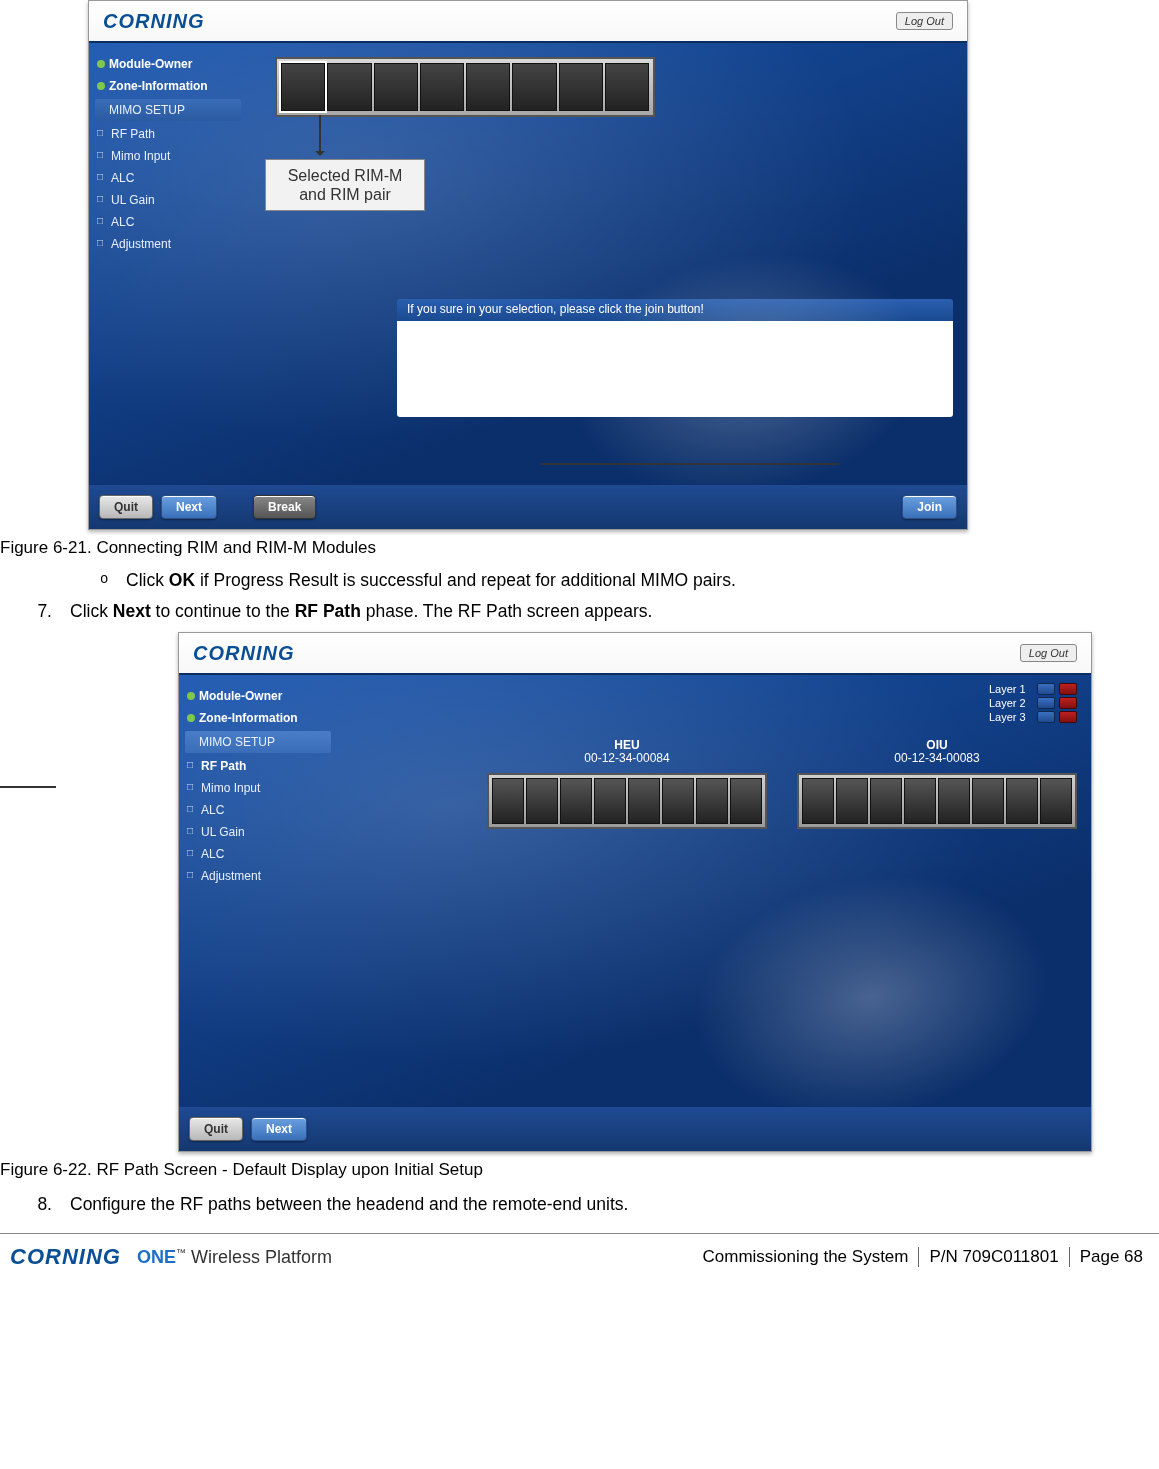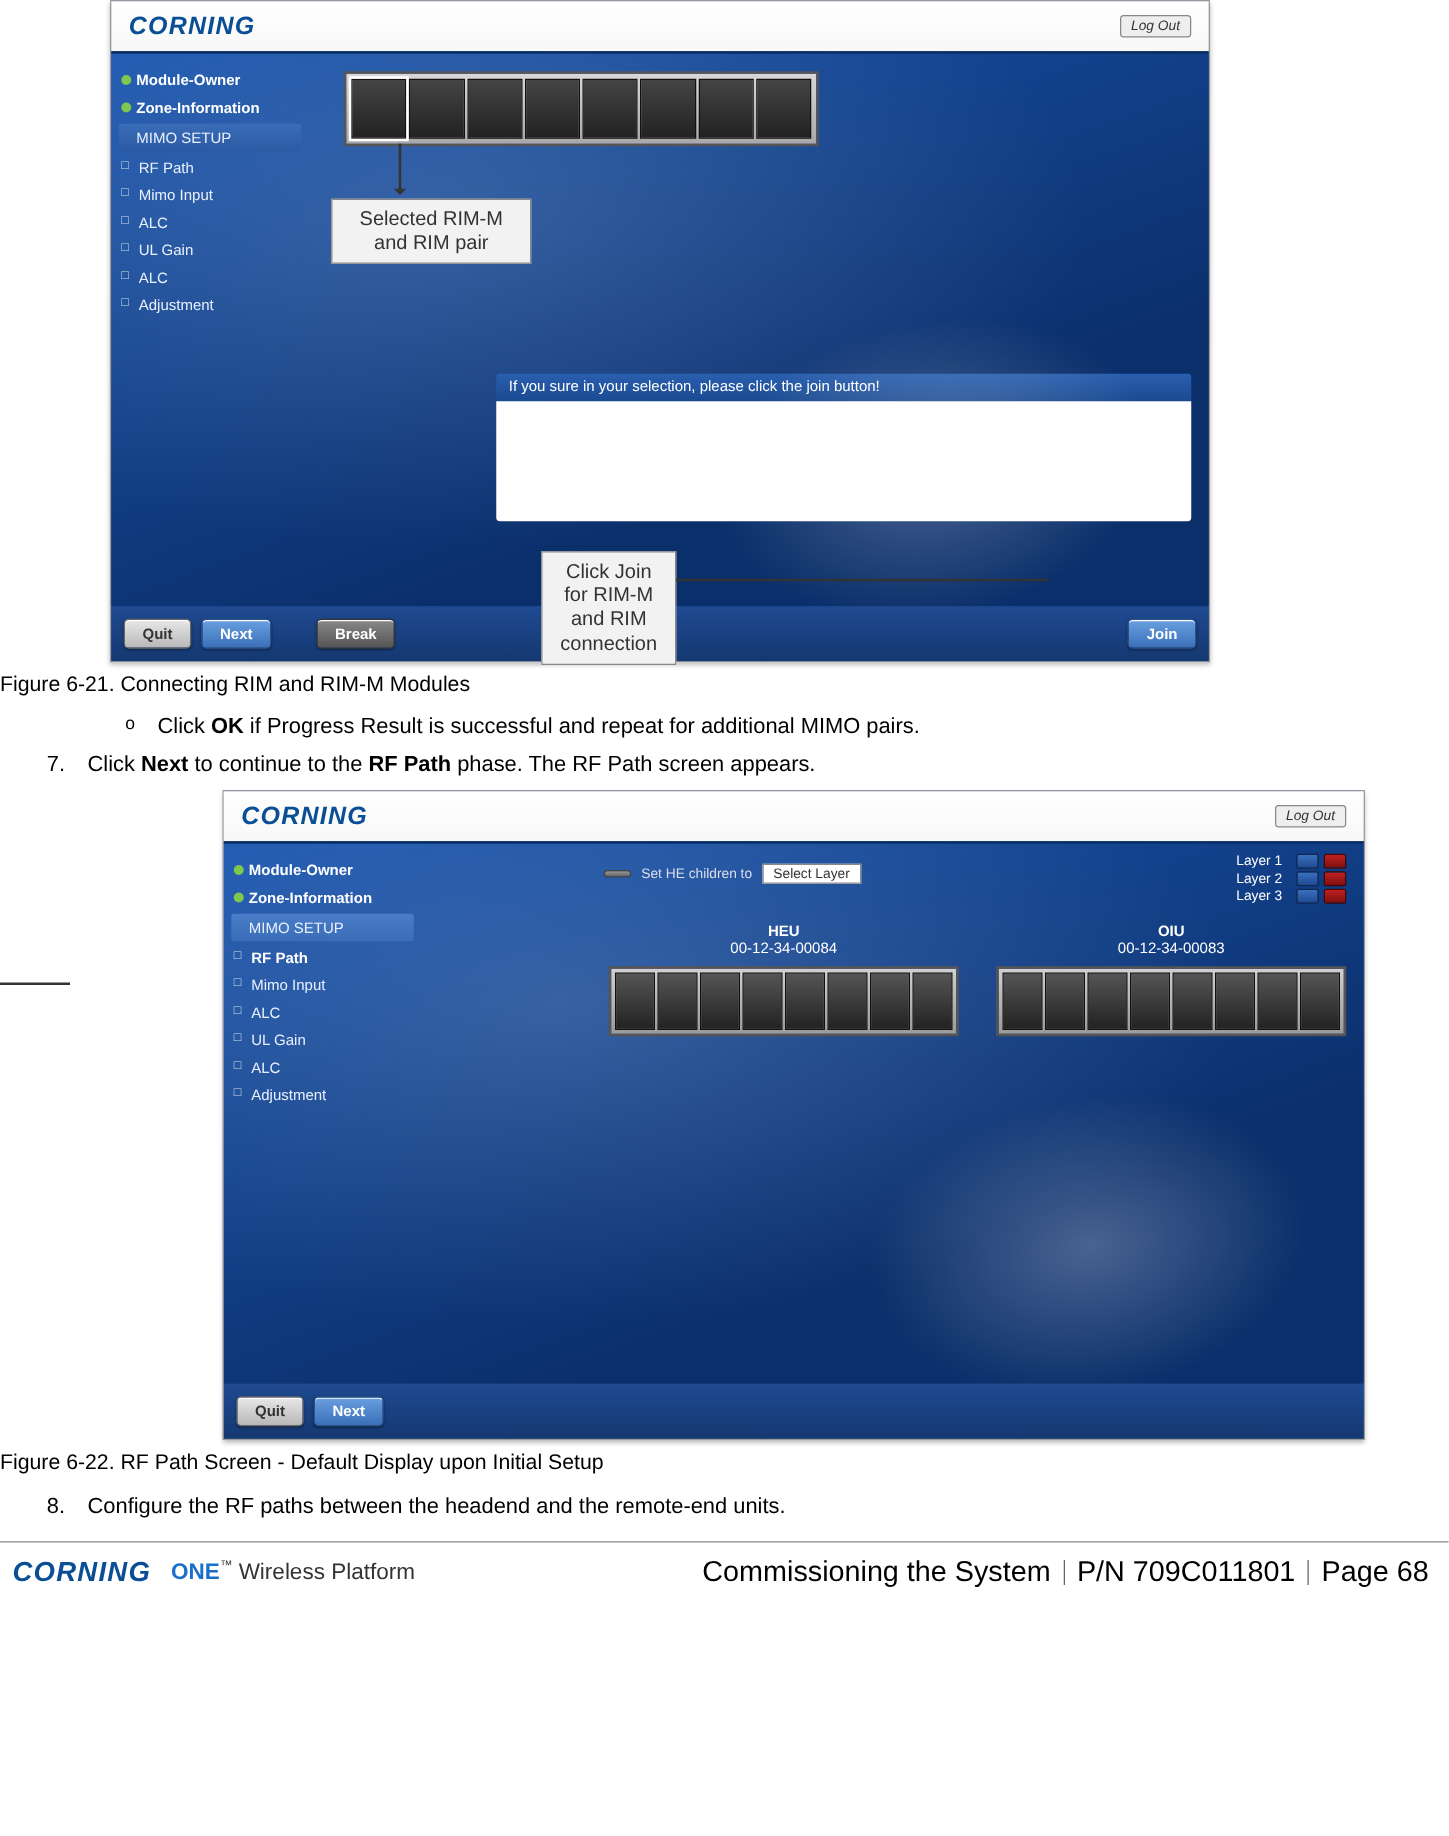--- a/index.html
+++ b/index.html
@@ -78,21 +78,21 @@
   .bullet-row .marker { width: 16px; text-align: right; }
   .bullet-row.sub { padding-left: 28px;}
   .bullet-row.sub .marker { font-size: 14px;}
   
   .page-footer { border-top: 1px solid #888; margin-top: 18px; padding: 10px 16px 6px 10px; display:flex; align-items:center; justify-content:space-between;}
   .pf-left { display:flex; align-items:center; gap: 16px;}
   .pf-brand { color:#0a4e95; font-weight:bold; font-size:22px; letter-spacing:1px; font-style: italic; font-family: Arial, sans-serif;}
   .pf-one { font-size: 18px; color:#333;}
   .pf-one .blue{ color:#1a6fc8; font-weight:bold;}
   .pf-one .tm{ font-size:10px; vertical-align: top;}
-  .pf-right { display:flex; align-items:center; font-size: 23px; gap: 10px;}
+  .pf-right { display:flex; align-items:center; font-size: 17px; gap: 10px;}
   .pf-right .sep{ border-left:1px solid #666; height:20px;}
 </style>
 </head>
 <body>
 
 <div class="page">
 
   <div class="figure-wrap first">
     <div class="app-window fig1">
       <div class="app-header">
@@ -132,26 +132,20 @@
         </div>
       </div>
       <div class="app-footer">
         <div class="btn3d">Quit</div>
         <div class="btn3d blue">Next</div>
         <div style="width:20px"></div>
         <div class="btn3d dk">Break</div>
         <div class="footer-spacer"></div>
         <div class="btn3d blue">Join</div>
       </div>
-      <div class="callout c2">
-        <span>Click Join</span><br>
-        <span>for RIM-M</span><br>
-        <span>and RIM</span><br>
-        <span>connection</span>
-      </div>
       <div class="c2-line"></div>
     </div>
   </div>
   <div class="figure-caption">Figure 6-21. Connecting RIM and RIM-M Modules</div>
 
 
   <div class="bullet-block">
     <div class="bullet-row sub">
       <div class="marker">o</div>
       <div>
@@ -183,25 +177,20 @@
           <div class="sidebar-item header">Zone-Information</div>
           <div class="sidebar-item setup hl">MIMO SETUP</div>
           <div class="sidebar-item sub hl-sub">RF Path</div>
           <div class="sidebar-item sub">Mimo Input</div>
           <div class="sidebar-item sub">ALC</div>
           <div class="sidebar-item sub">UL Gain</div>
           <div class="sidebar-item sub">ALC</div>
           <div class="sidebar-item sub adj">Adjustment</div>
         </div>
         <div class="main-area">
-          <div class="topbar2">
-            <div class="mini-btn">      </div>
-            <span style="color:#dde;font-size:11px">Set HE children to</span>
-            <div class="layer-sel">Select Layer</div>
-          </div>
           <div class="layers-box">
             <div class="row">
                 <span class="mini-led-lbl">Layer 1</span>
                 <span class="mini-led b"></span>
                 <span class="mini-led"></span>
               </div>
             <div class="row">
                 <span class="mini-led-lbl">Layer 2</span>
                 <span class="mini-led b"></span>
                 <span class="mini-led"></span>

